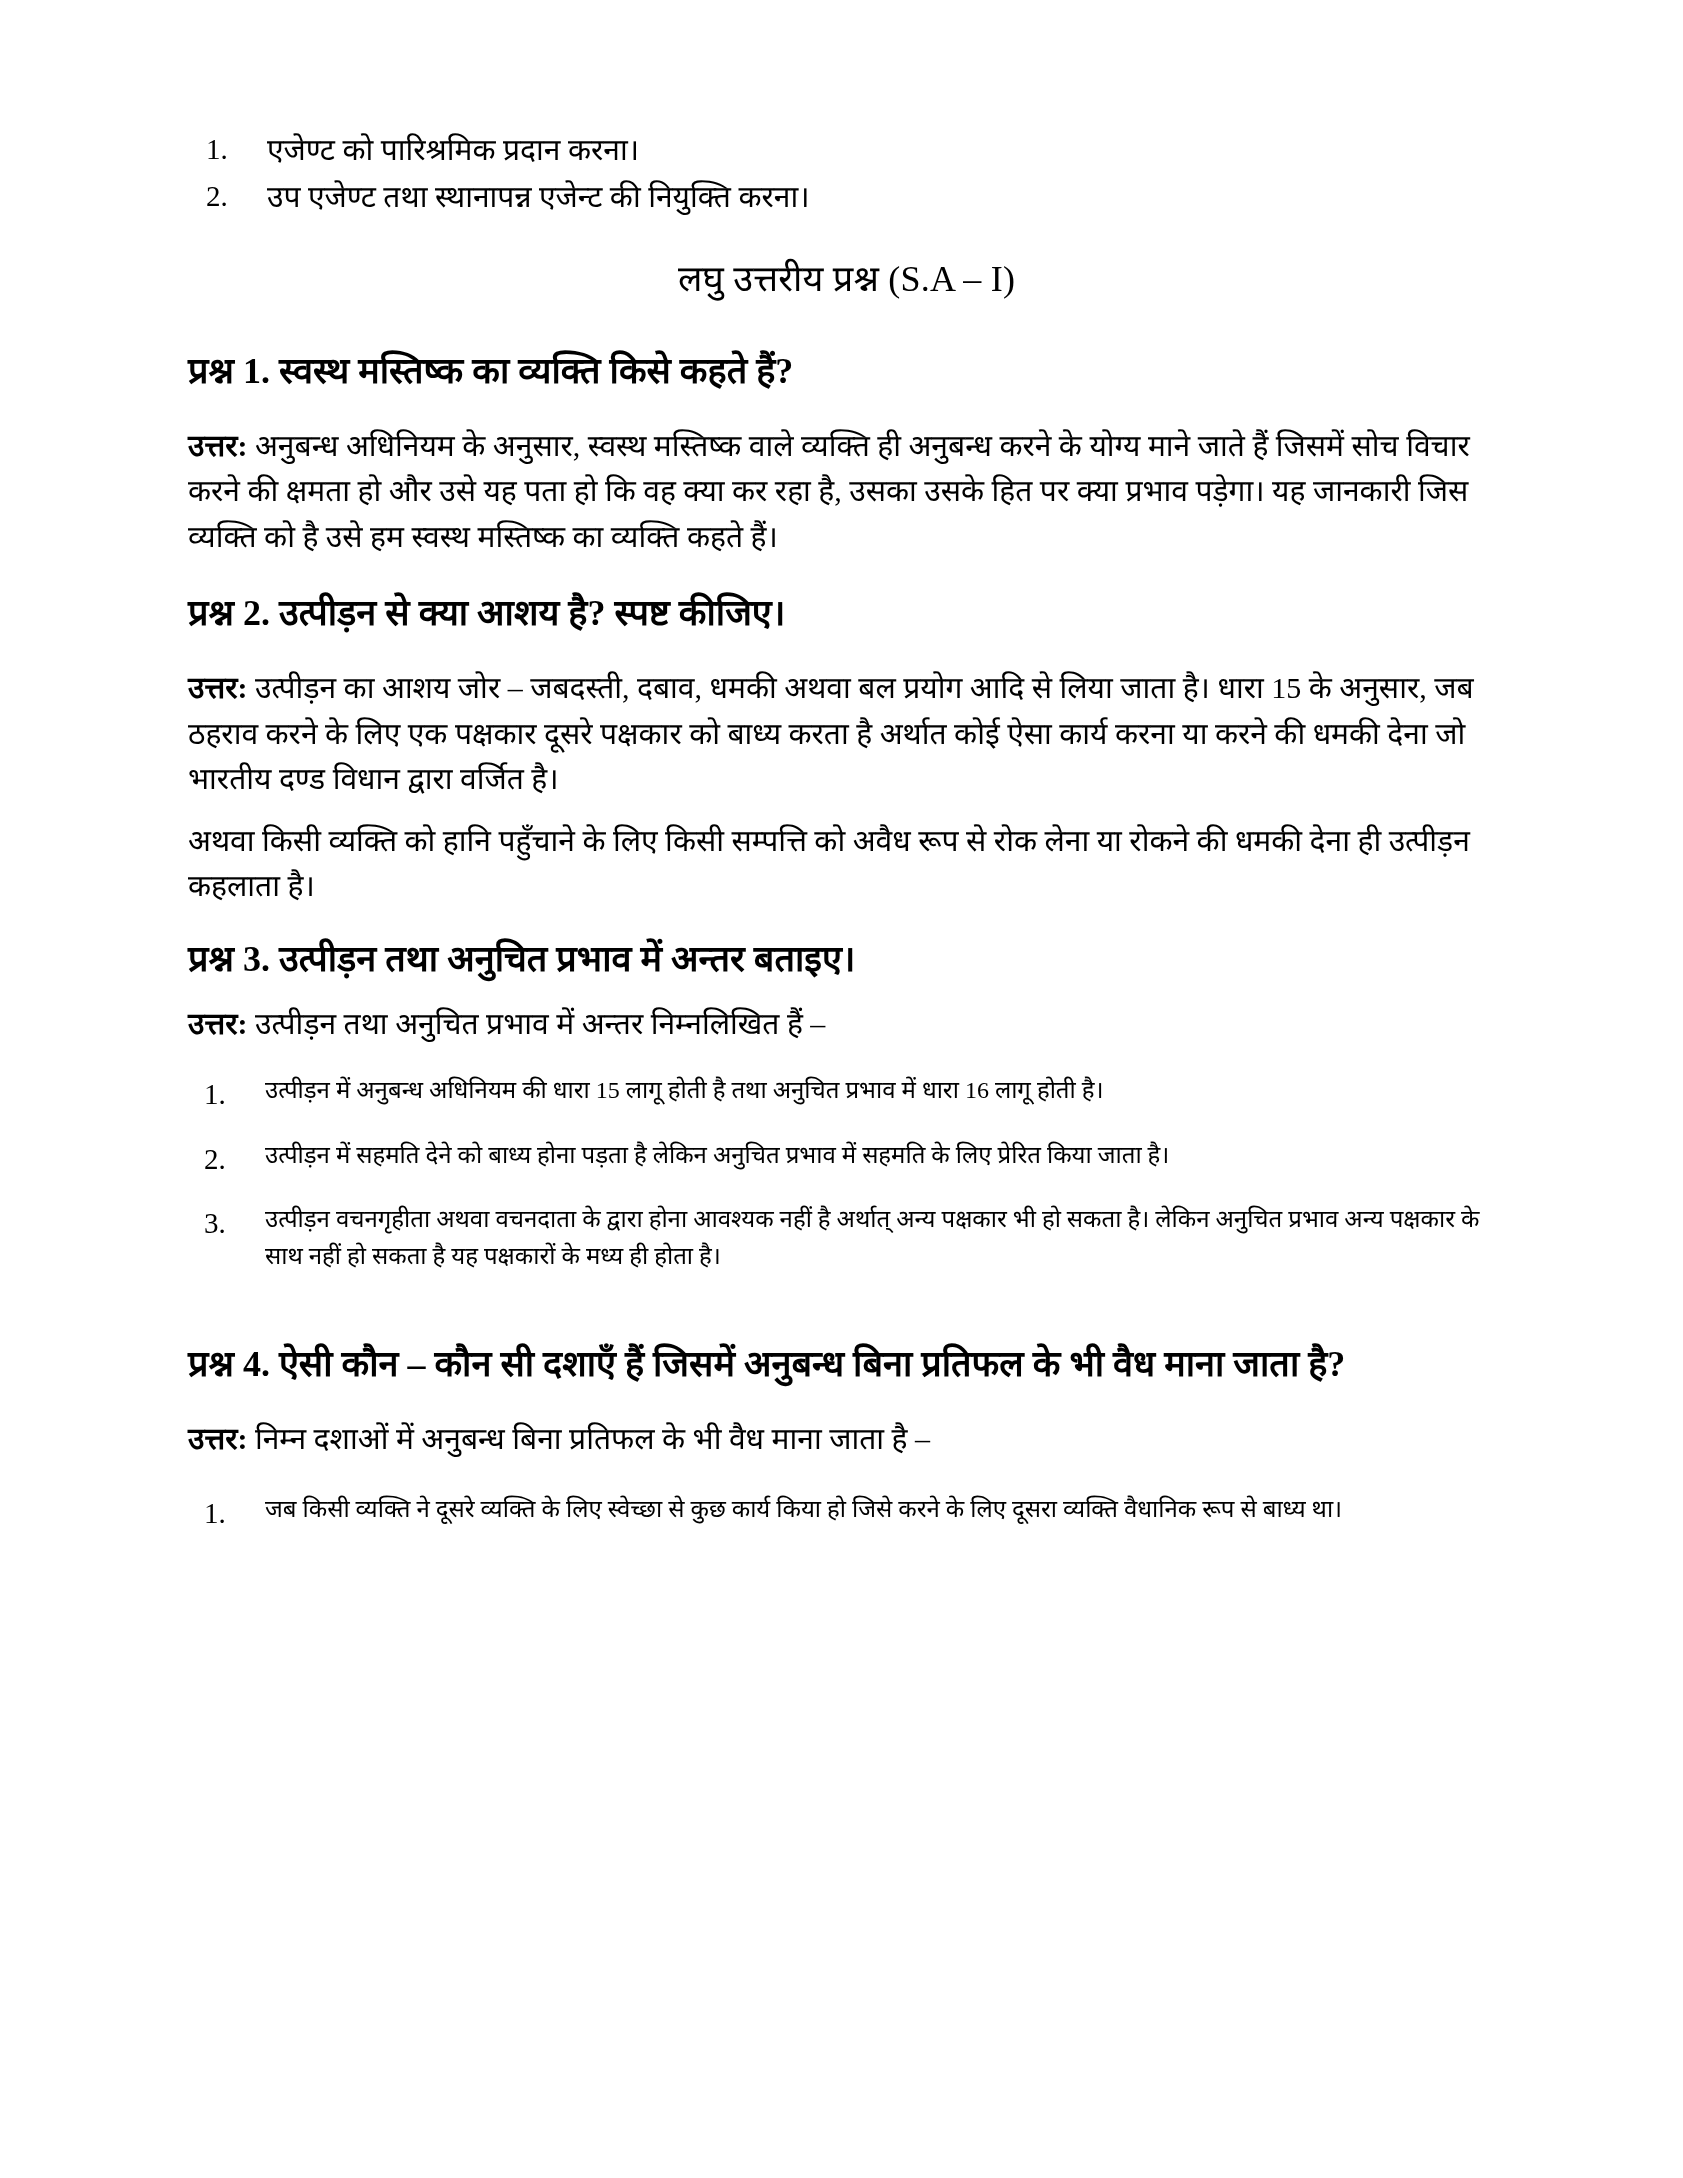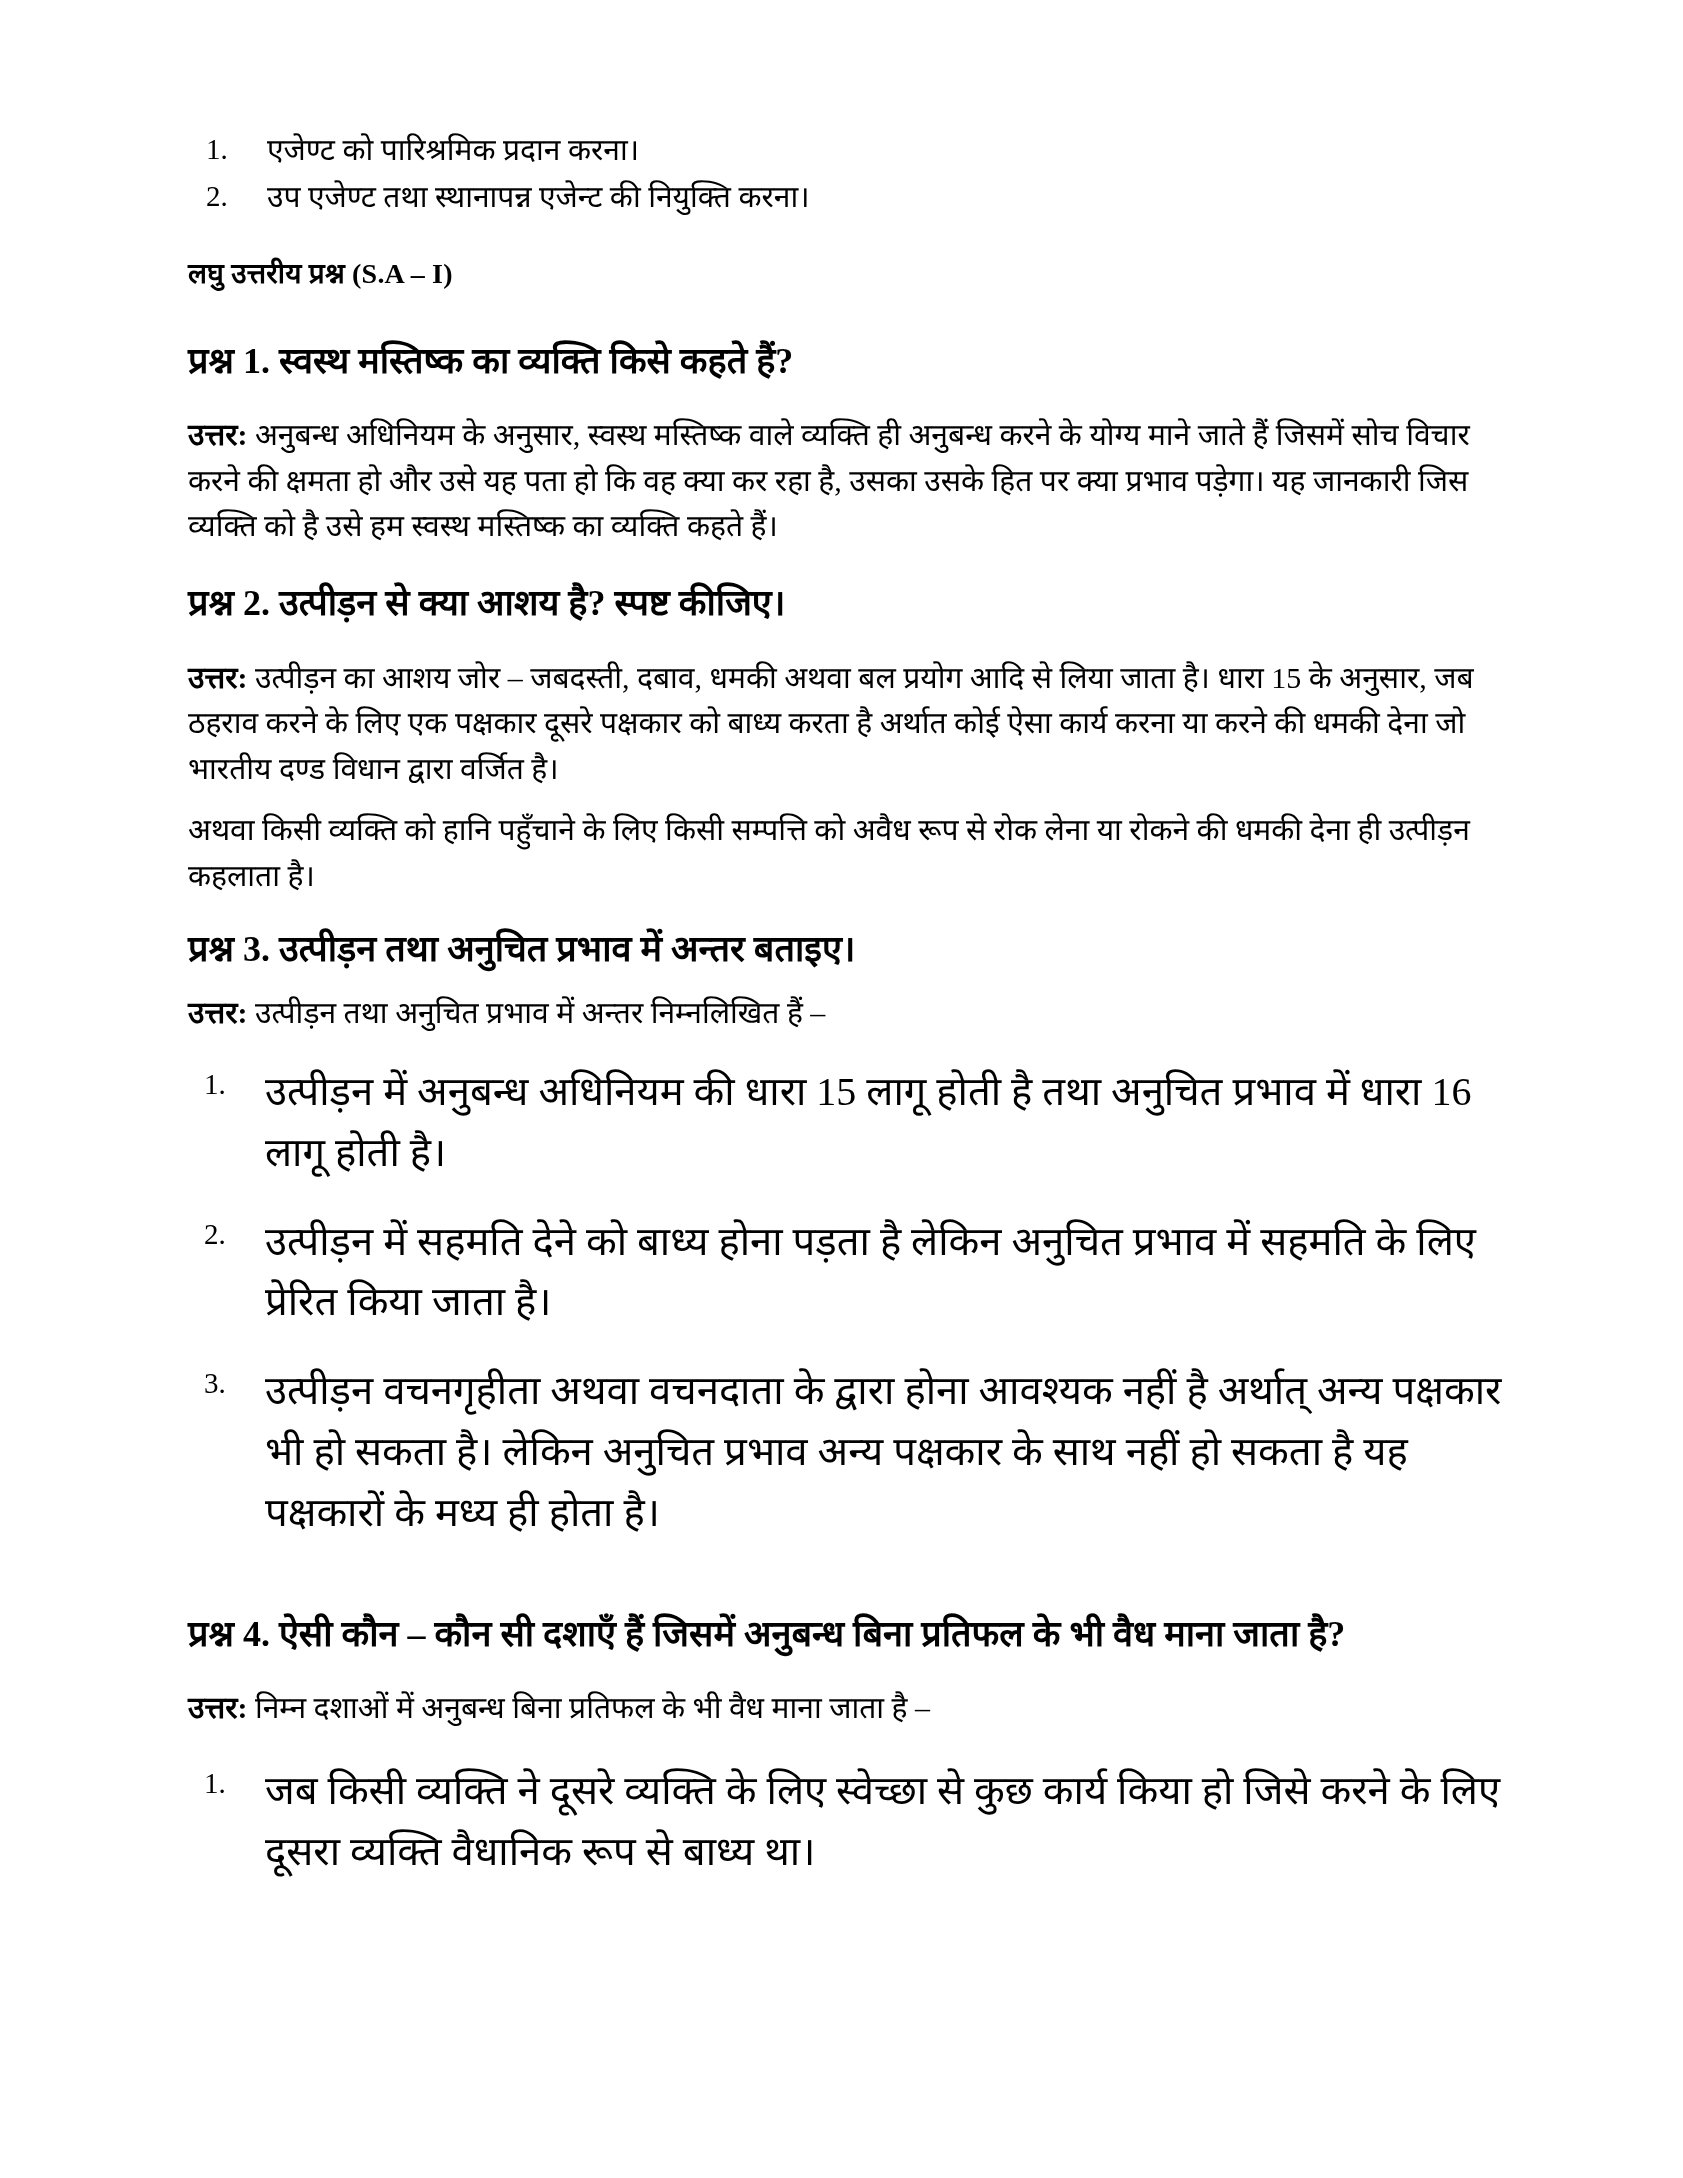--- a/index.html
+++ b/index.html
@@ -41,23 +41,23 @@
   ol.top-list > li::before {
     content: counter(topitem) ".";
     position: absolute;
     left: 18px;
     top: 0;
     font-size: 29px;
   }
 
   
   .section-heading {
-    text-align: left;
-    font-weight: bold;
-    font-size: 28px;
+    text-align: center;
+    font-weight: normal;
+    font-size: 36px;
     line-height: 1.3;
     margin: 38px 0 44px 0;
     letter-spacing: 0.2px;
   }
 
   
   .question {
     font-weight: bold;
     font-size: 36px;
     line-height: 1.38;
@@ -92,21 +92,21 @@
   ol.ans-list {
     list-style: none;
     margin: 22px 0 26px 0;
     padding: 0;
     counter-reset: ansitem;
   }
   ol.ans-list > li {
     counter-increment: ansitem;
     position: relative;
     padding-left: 77px;
-    font-size: 40px;
+    font-size: 24px;
     line-height: 1.52;
     margin: 8px 0 28px 0;
   }
   ol.ans-list > li:last-child {
     margin-bottom: 0;
   }
   ol.ans-list > li::before {
     content: counter(ansitem) ".";
     position: absolute;
     left: 16px;

